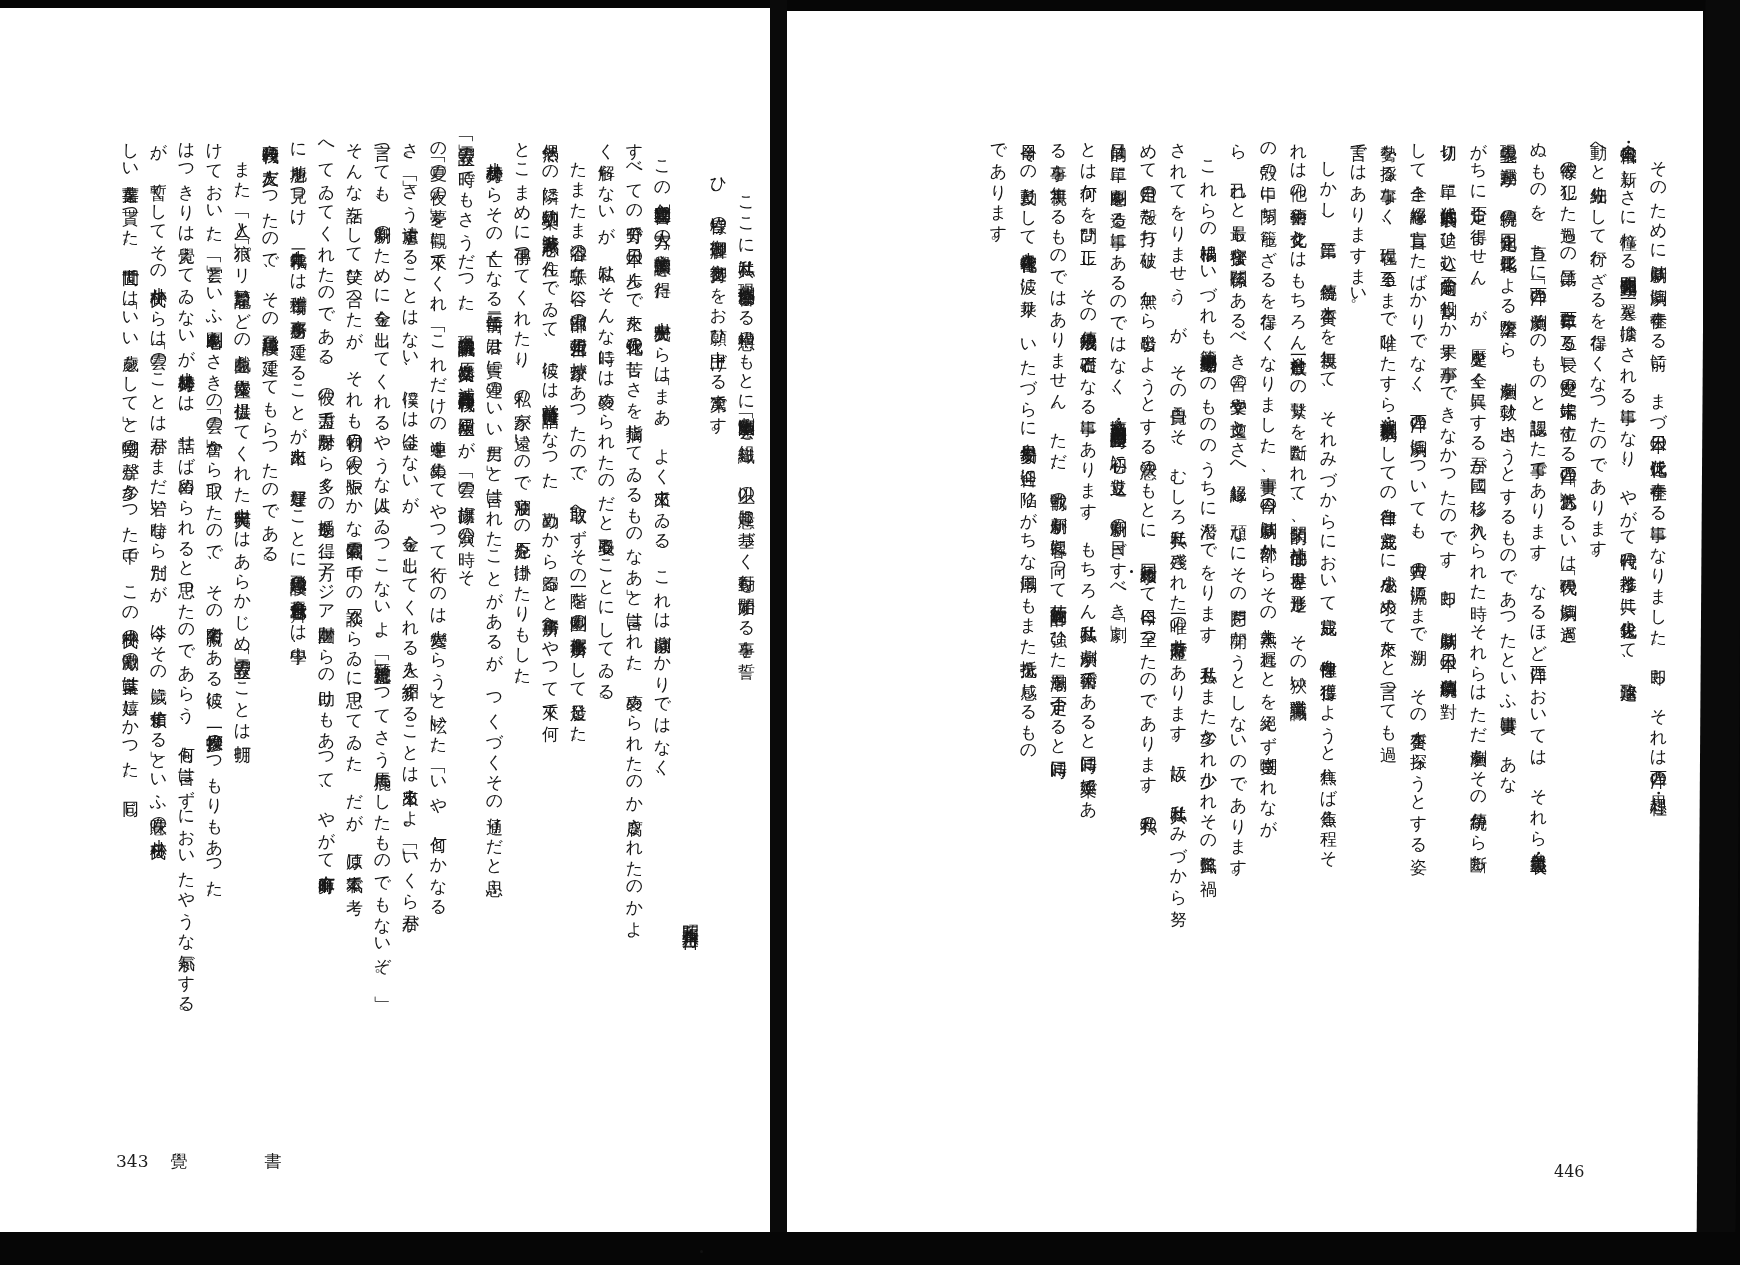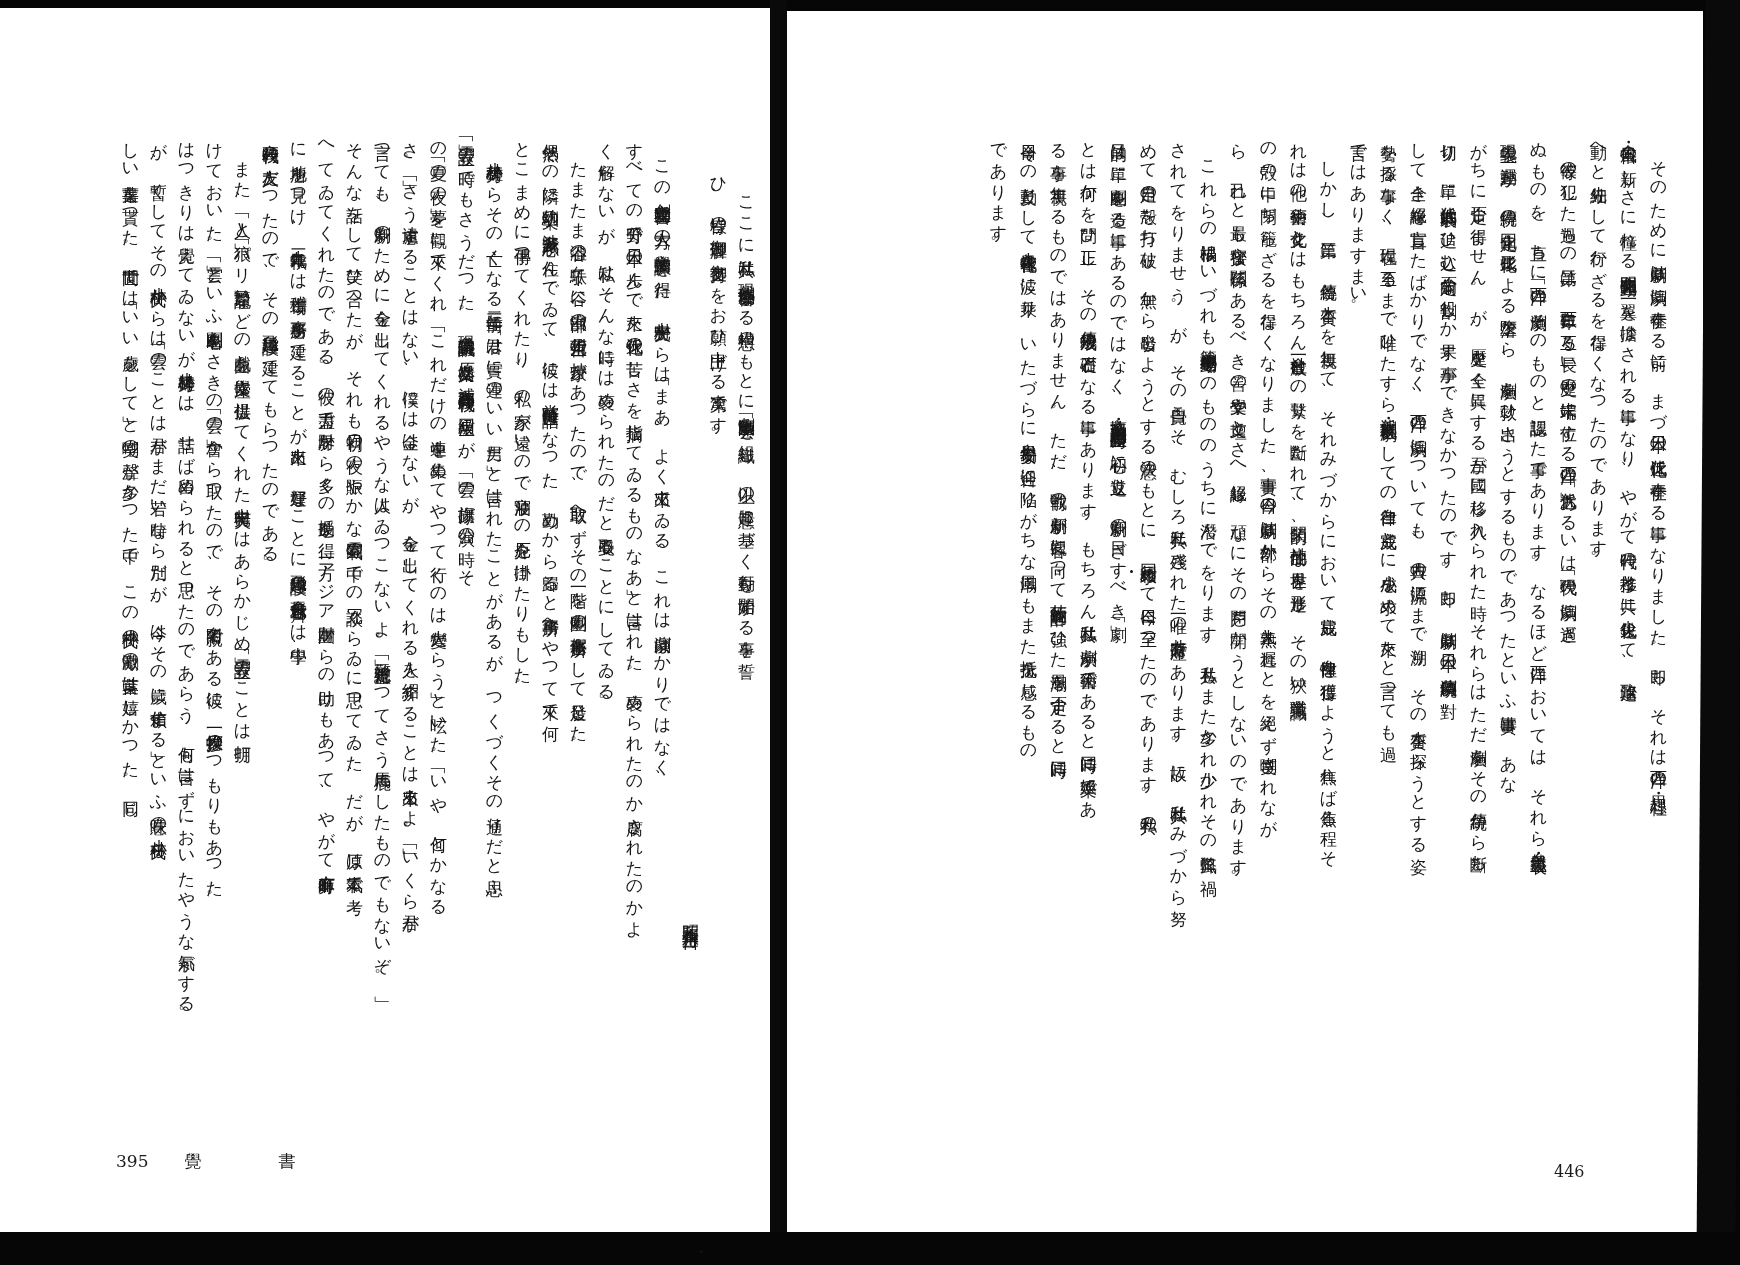--- a/index.html
+++ b/index.html
@@ -53,21 +53,21 @@
   .i2{padding-top:34px;}
   .i3{padding-top:54px;}
   .dt{padding-top:780px;}
   .footer{
     position:absolute;
     color:#1c1c1c;
     font-size:17px;
     white-space:nowrap;
   }
   #footer-left{left:116px;top:1150px;}
-  #footer-left .rt{margin-left:36px;letter-spacing:30px;text-align:right;}
+  #footer-left .rt{margin-left:22px;letter-spacing:30px;text-align:right;}
   #footer-right{left:1554px;top:1162px;font-size:16px;}
   .speck{position:absolute;width:3px;height:3px;background:#111;border-radius:50%;
     box-shadow:430px -680px 0 #161616, -240px 280px 0 #141414, 210px 470px 0 #181818;}
 </style>
 </head>
 <body>
 
 <div id="page-left" class="page"></div>
 <div id="page-right" class="page"></div>
 <div class="gutter"></div>
@@ -120,15 +120,15 @@
   <div class="c">に地所を見つけ、三十九年秋には稽古場と事務所を建てることが出來た。好運なことに飛島建設の會長飛島齊とは中學、</div>
   <div class="c">高校時代の友人だつたので、その飛島建設に建ててもらつたのである。</div>
   <div class="c i1">また、「人と狼」「パリ繁昌記」などの戲曲を文學座に提供してくれた中村光夫にはあらかじめ「雲」設立のことは打明</div>
   <div class="c">けておいた。「雲」といふ劇團名をさきの「雲の會」から取つたので、その名附親である彼に、一應挨拶のつもりもあつた。</div>
   <div class="c">はつきりは覺えてゐないが小林秀雄には、話せば留められると思つたのであらう、何も言はずにおいたやうな氣がする。</div>
   <div class="c">が、暫くしてその小林氏からは「雲のことは君がまだ若い時なら別だが、今はその歲に信賴する」といふ意味の小林氏ら</div>
   <div class="c">しい葉書を貰つた。世間では「いい歲をして」と嘲笑の聲が多かつた中で、この小林氏の激勵の言葉は嬉しかつた。同じ</div>
 </div>
 
 <div id="footer-left" class="footer">
-  <span>395</span><span class="rt">覺　書</span>
+  <span>343</span><span class="rt">覺　書</span>
 </div>
 <div id="footer-right" class="footer">446</div>
 
 </body></html>

